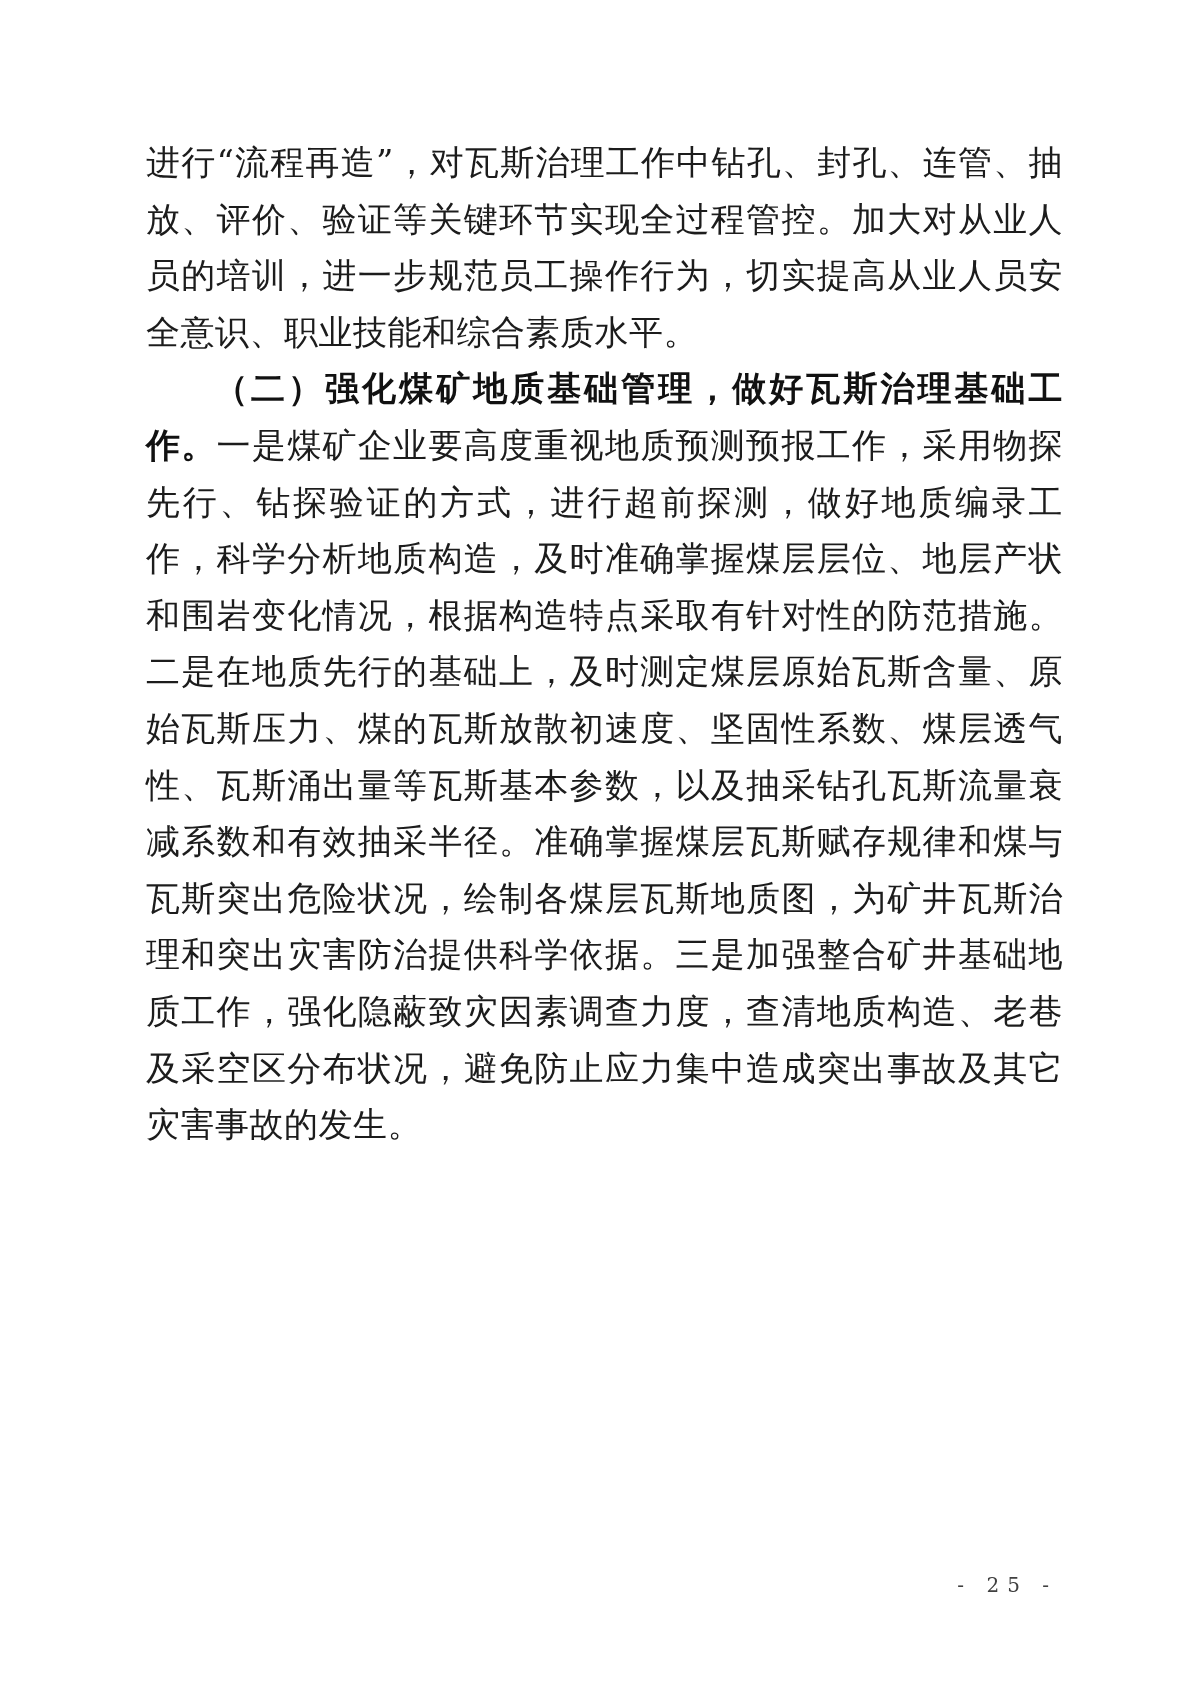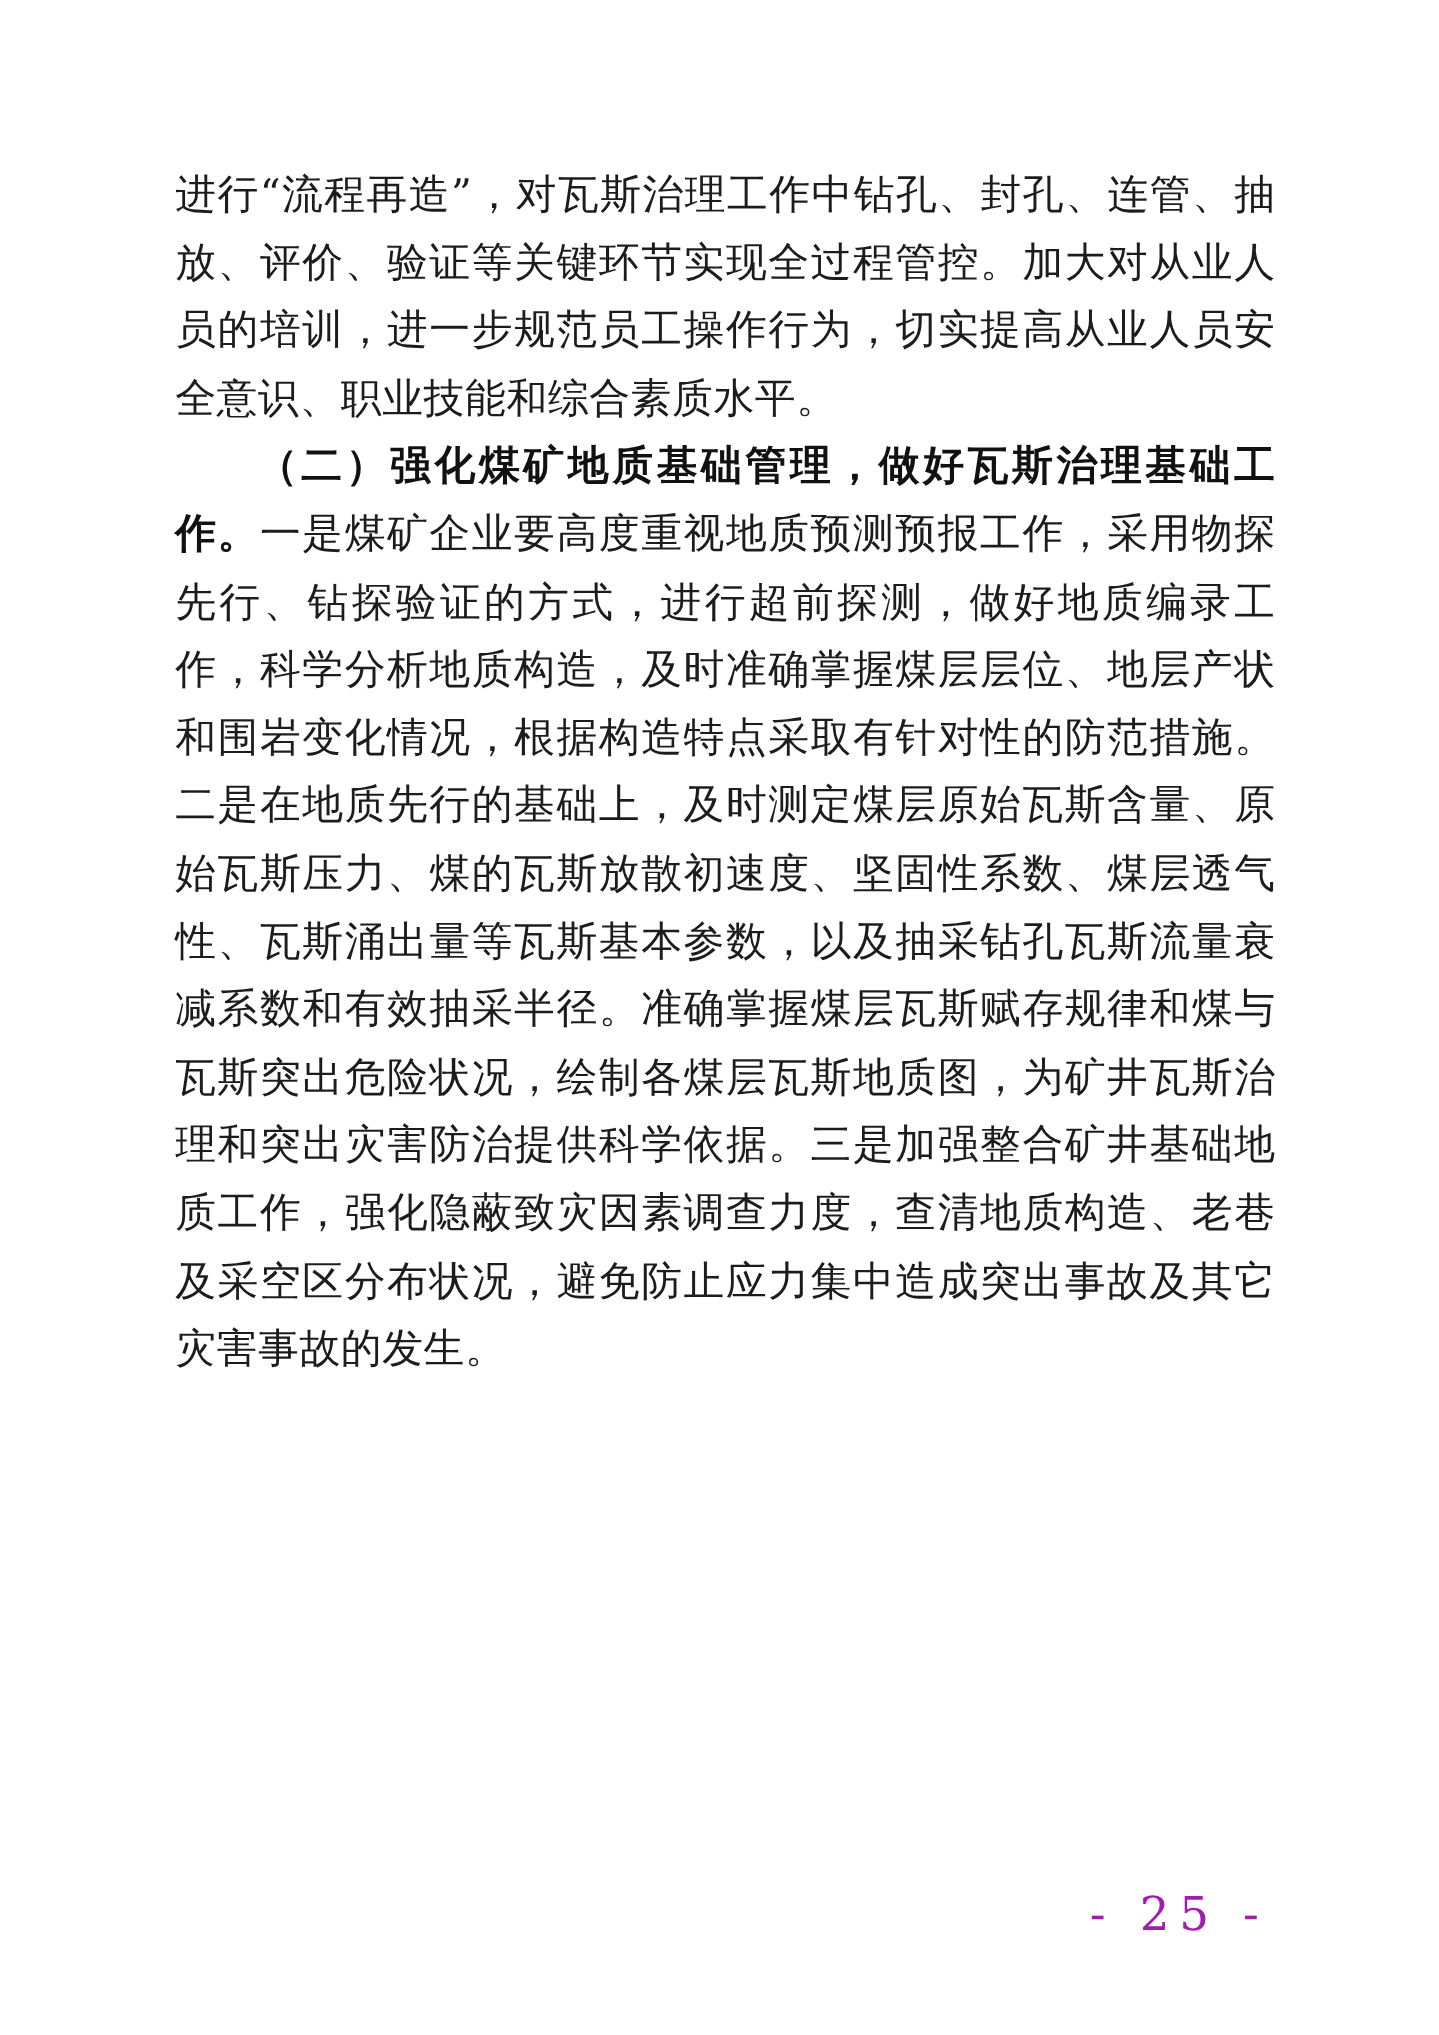--- a/index.html
+++ b/index.html
@@ -36,23 +36,23 @@
     position: absolute;
     top: 1573px;
     left: 0;
     width: 1199px;
     height: 40px;
   }
   .page-number {
     position: absolute;
     right: 142px;
     top: 0;
-    font-size: 39px;
+    font-size: 20px;
     letter-spacing: 8px;
-    color: #a21caf;
+    color: #404040;
     font-family: "DejaVu Serif", "Liberation Serif", serif;
     white-space: nowrap;
   }
 </style>
 </head>
 <body>
 
 <div class="page">
   <div class="doc-body">
       <p class="para"><span class="seg">进行“流程再造”，对瓦斯治理工作中钻孔、封孔、连管、抽放、评价、验证等关键环节实现全过程管控。加大对从业人员的培训，进一步规范员工操作行为，切实提高从业人员安全意识、职业技能和综合素质水平。</span></p>

